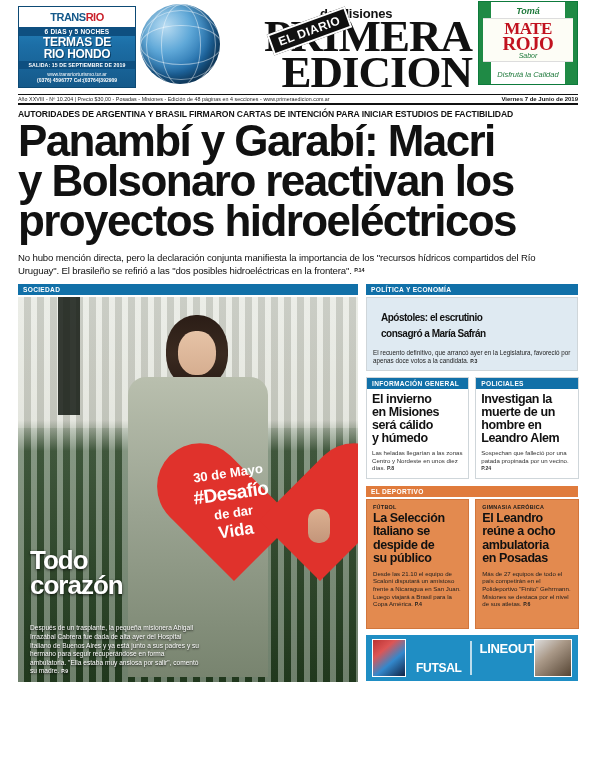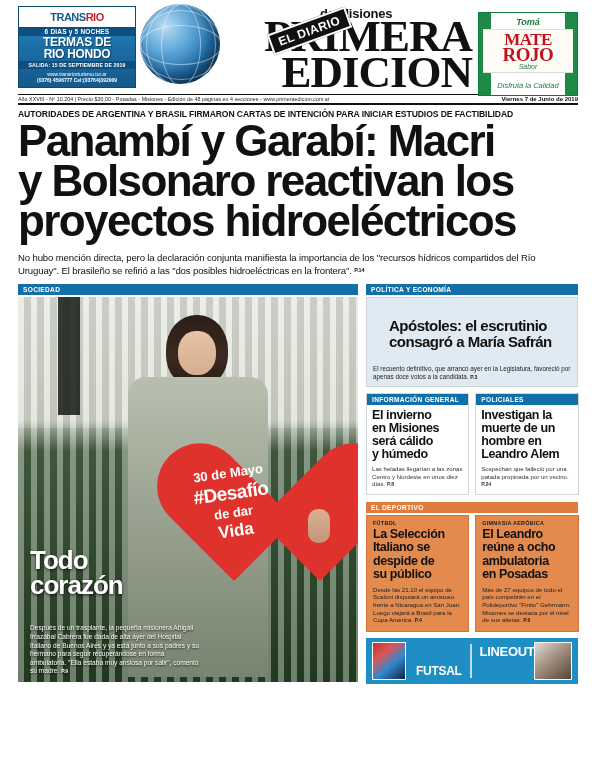--- a/index.html
+++ b/index.html
@@ -42,21 +42,21 @@
     background:#111;color:#fff;font-weight:bold;font-size:12px;letter-spacing:0.5px;
     padding:2px 7px;border:2px solid #fff;z-index:6;white-space:nowrap;}
 
   .title-block{flex:1;position:relative;padding-left:6px;}
   .de-misiones{font-size:13px;font-weight:bold;color:#111;margin:6px 0 -4px 92px;letter-spacing:-0.2px;}
   .primera,.edicion{font-family:"Liberation Serif", serif;font-weight:bold;color:#111;
     letter-spacing:-1px;line-height:0.88;}
   .primera{font-size:45px;text-align:right;padding-right:6px;}
   .edicion{font-size:45px;text-align:right;padding-right:6px;margin-top:-4px;}
 
-  .ad-right{width:100px;height:84px;margin-top:12px;flex:0 0 auto;position:relative;
+  .ad-right{width:100px;height:84px;margin-top:1px;flex:0 0 auto;position:relative;
     border:1px solid #0d7a3c;box-sizing:border-box;overflow:hidden;
     background:linear-gradient(90deg,#1f8a45 0%,#1f8a45 12%,#ffffff 12%,#ffffff 88%,#1f8a45 88%,#1f8a45 100%);}
   .ad-right .toma{text-align:center;font-size:9px;font-style:italic;font-weight:bold;color:#1f7a3c;margin-top:4px;}
   .ad-right .scroll{background:#fdfdf6;border-top:1px solid #ddd;border-bottom:1px solid #ddd;
     margin:2px 4px;padding:2px 0;text-align:center;}
   .ad-right .mate{font-family:"Liberation Serif", serif;font-weight:bold;color:#c1121f;font-size:17px;line-height:15px;letter-spacing:-0.5px;}
   .ad-right .rojo{font-family:"Liberation Serif", serif;font-weight:bold;color:#c1121f;font-size:19px;line-height:16px;letter-spacing:-0.5px;}
   .ad-right .sabor{font-size:7px;font-style:italic;color:#1f7a3c;}
   .ad-right .disfruta{text-align:center;font-size:7.5px;font-style:italic;color:#1f7a3c;margin-top:8px;}
 
@@ -113,35 +113,35 @@
 
   .photo-title{position:absolute;left:12px;bottom:84px;color:#fff;font-weight:bold;
     font-size:26px;line-height:25px;letter-spacing:-1px;text-shadow:0 1px 3px rgba(0,0,0,.8);}
   .photo-cap{position:absolute;left:12px;bottom:6px;width:170px;color:#fff;font-size:6.6px;
     line-height:8.6px;text-shadow:0 1px 2px rgba(0,0,0,.9);}
   .photo-cap .pg{font-weight:bold;font-size:5px;}
 
   
   .card{border:1px solid #cfd6da;margin-top:2px;background:#fff;}
   .card-pol{background:#dfeaf2;padding:4px 6px 5px 6px;}
-  .card-pol h2{margin:16px;font-size:15px;line-height:15.5px;font-weight:bold;color:#111;letter-spacing:-0.5px;}
+  .card-pol h2{margin:8px;font-size:10px;line-height:15.5px;font-weight:bold;color:#111;letter-spacing:-0.5px;}
   .card-pol p{margin:4px 0 0 0;font-size:6.3px;line-height:8px;color:#222;}
   .card-pol .pg{font-weight:bold;font-size:5.2px;}
 
   .two{display:flex;gap:6px;margin-top:6px;}
   .mini{flex:1;border:1px solid #cfd6da;}
   .mini .body{padding:4px 5px 5px 5px;}
   .mini h3{margin:0;font-size:12.5px;line-height:13px;font-weight:bold;color:#111;letter-spacing:-0.4px;}
   .mini p{margin:4px 0 0 0;font-size:6.1px;line-height:7.6px;color:#333;}
   .mini .pg{font-weight:bold;font-size:5.2px;}
 
   .sports{margin-top:7px;}
   .sports .two{margin-top:2px;}
   .sp{flex:1;background:#e38a4f;border:1px solid #d2763c;}
-  .sp .body{padding:4px 6px 6px 6px;}
+  .sp .body{padding:4px 6px 19px 6px;}
   .sp .lbl{font-size:5.4px;font-weight:bold;color:#1a1a1a;letter-spacing:0.3px;}
   .sp h3{margin:2px 0 0 0;font-size:12.5px;line-height:13.5px;font-weight:bold;color:#111;letter-spacing:-0.4px;}
   .sp p{margin:4px 0 0 0;font-size:6.1px;line-height:7.6px;color:#1e1e1e;}
   .sp .pg{font-weight:bold;font-size:5.2px;}
 
   .bottomstrip{margin-top:6px;height:46px;background:#1f8ec4;position:relative;overflow:hidden;
     display:flex;align-items:center;}
   .bs-thumb{width:32px;height:36px;margin:0 6px;flex:0 0 auto;border:1px solid #fff;
     background:linear-gradient(140deg,#b33 0%,#d55 30%,#38c 60%,#124 100%);}
   .bs-thumb2{width:36px;height:36px;margin:0 6px 0 auto;flex:0 0 auto;border:1px solid #fff;

